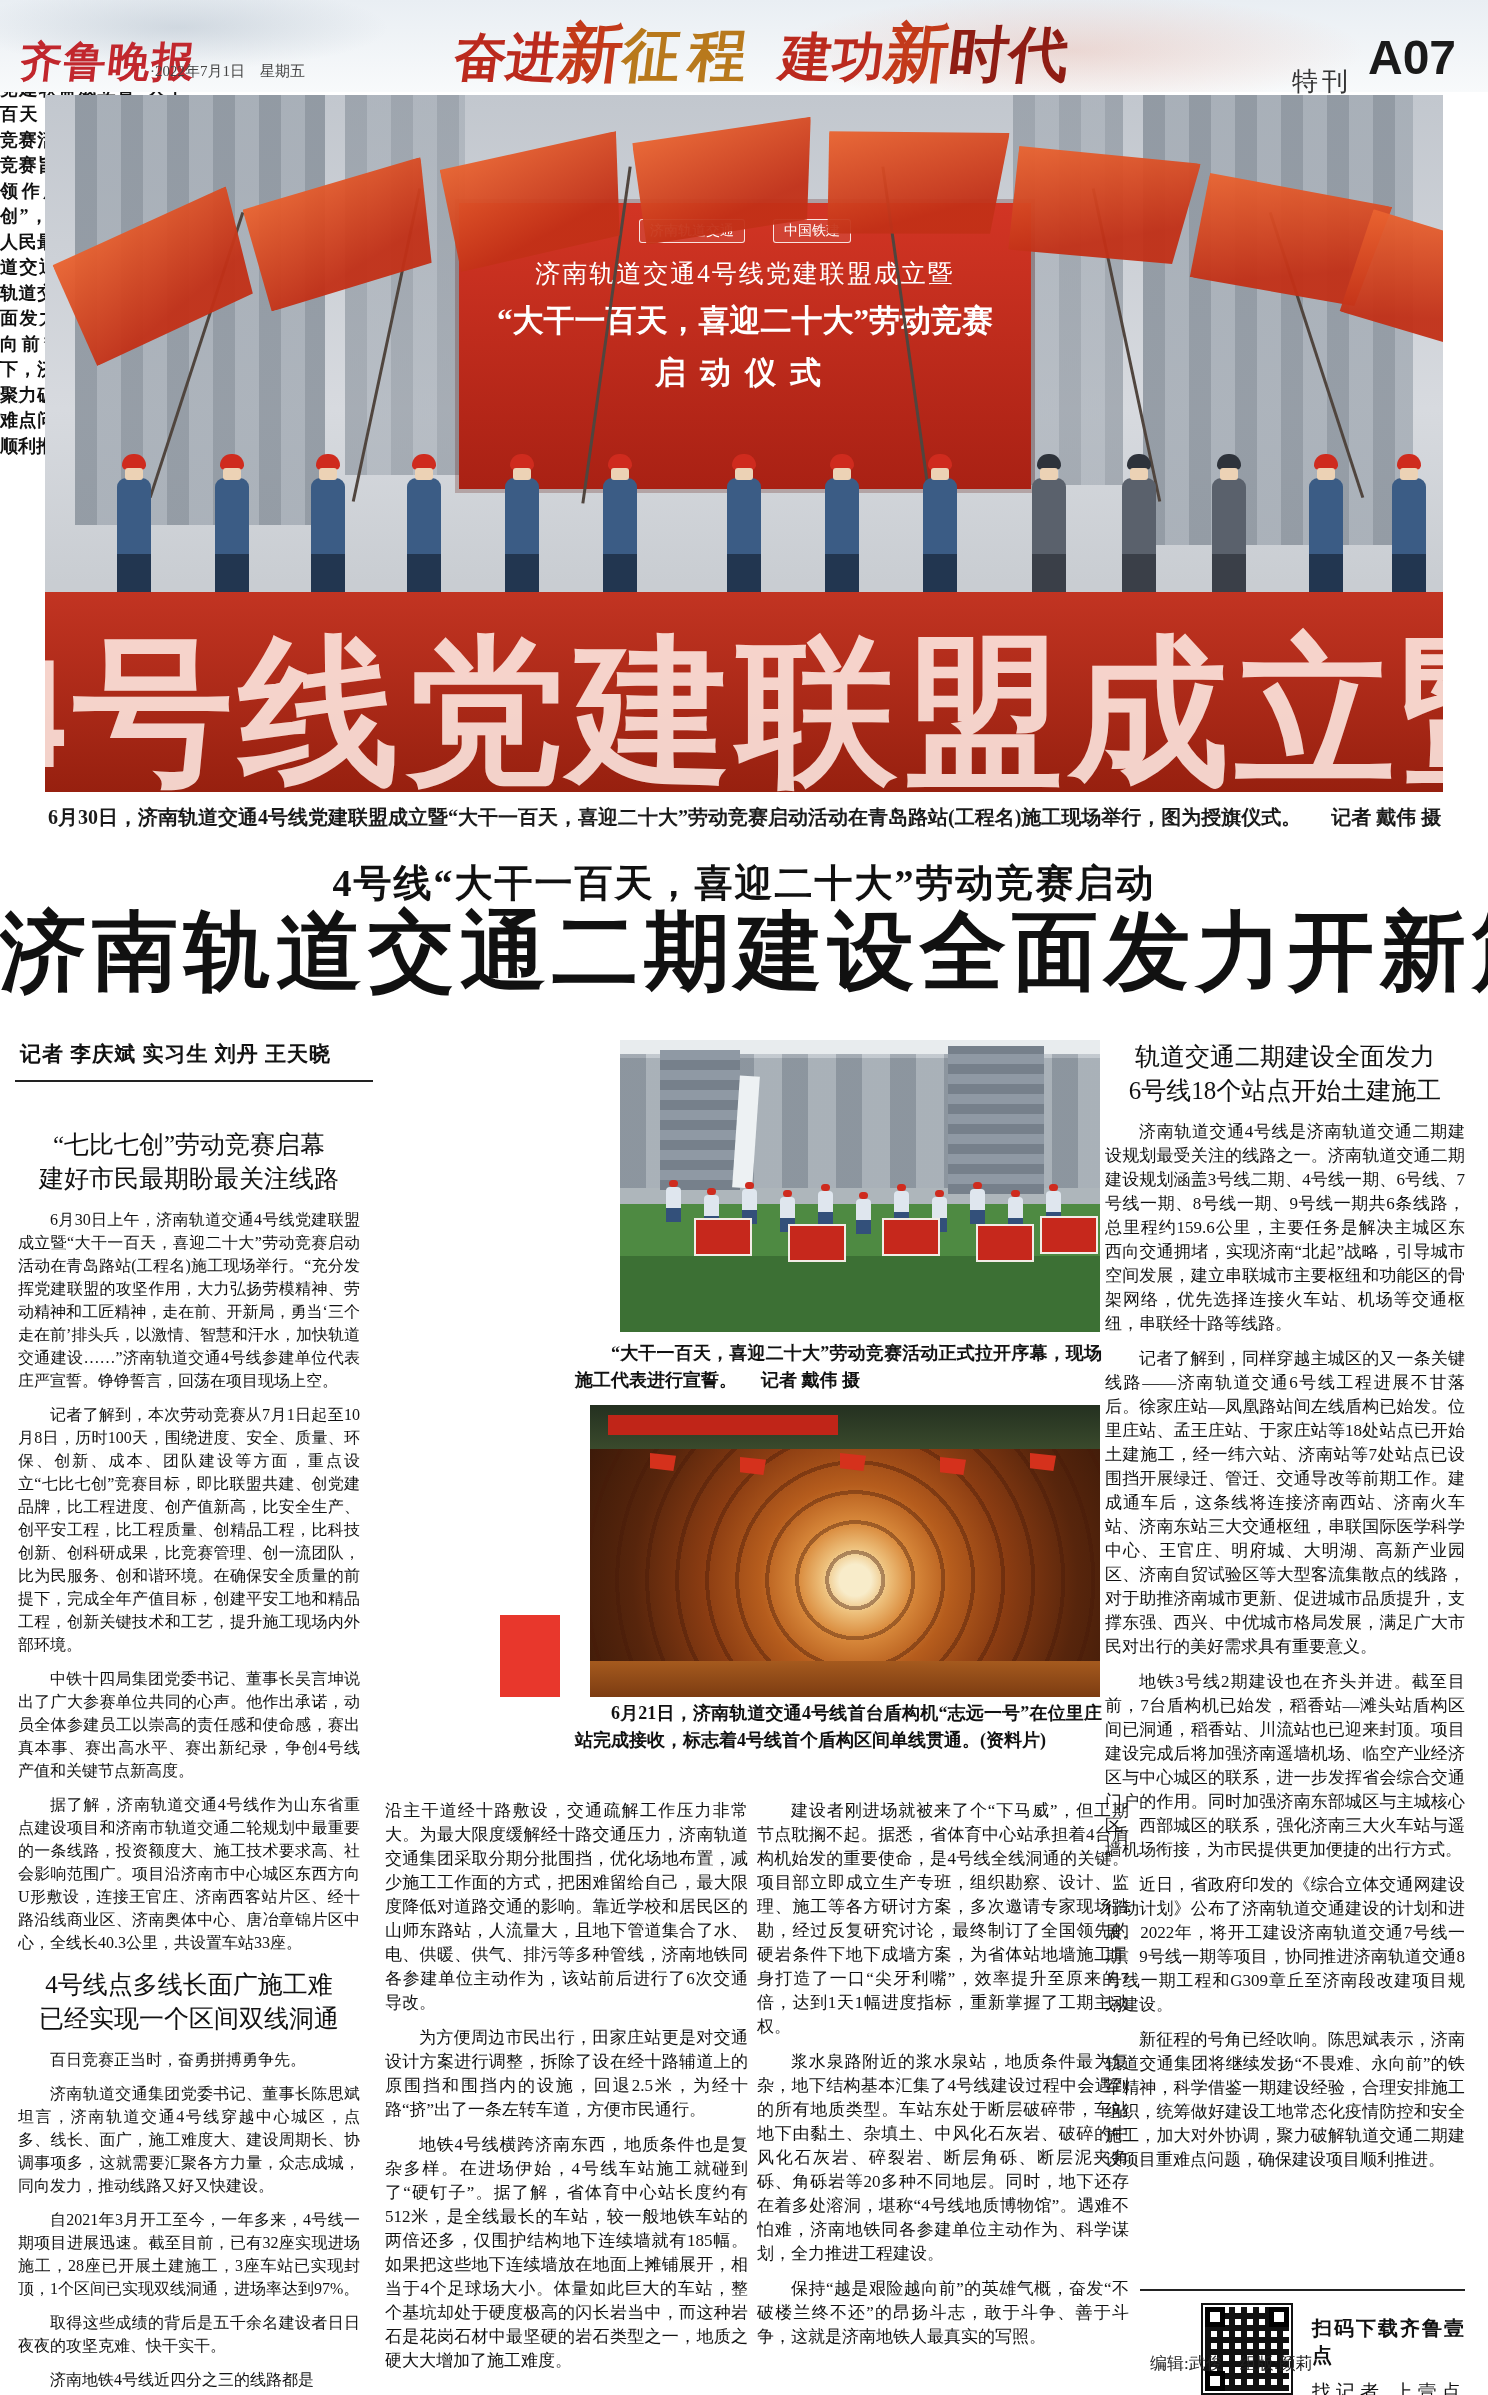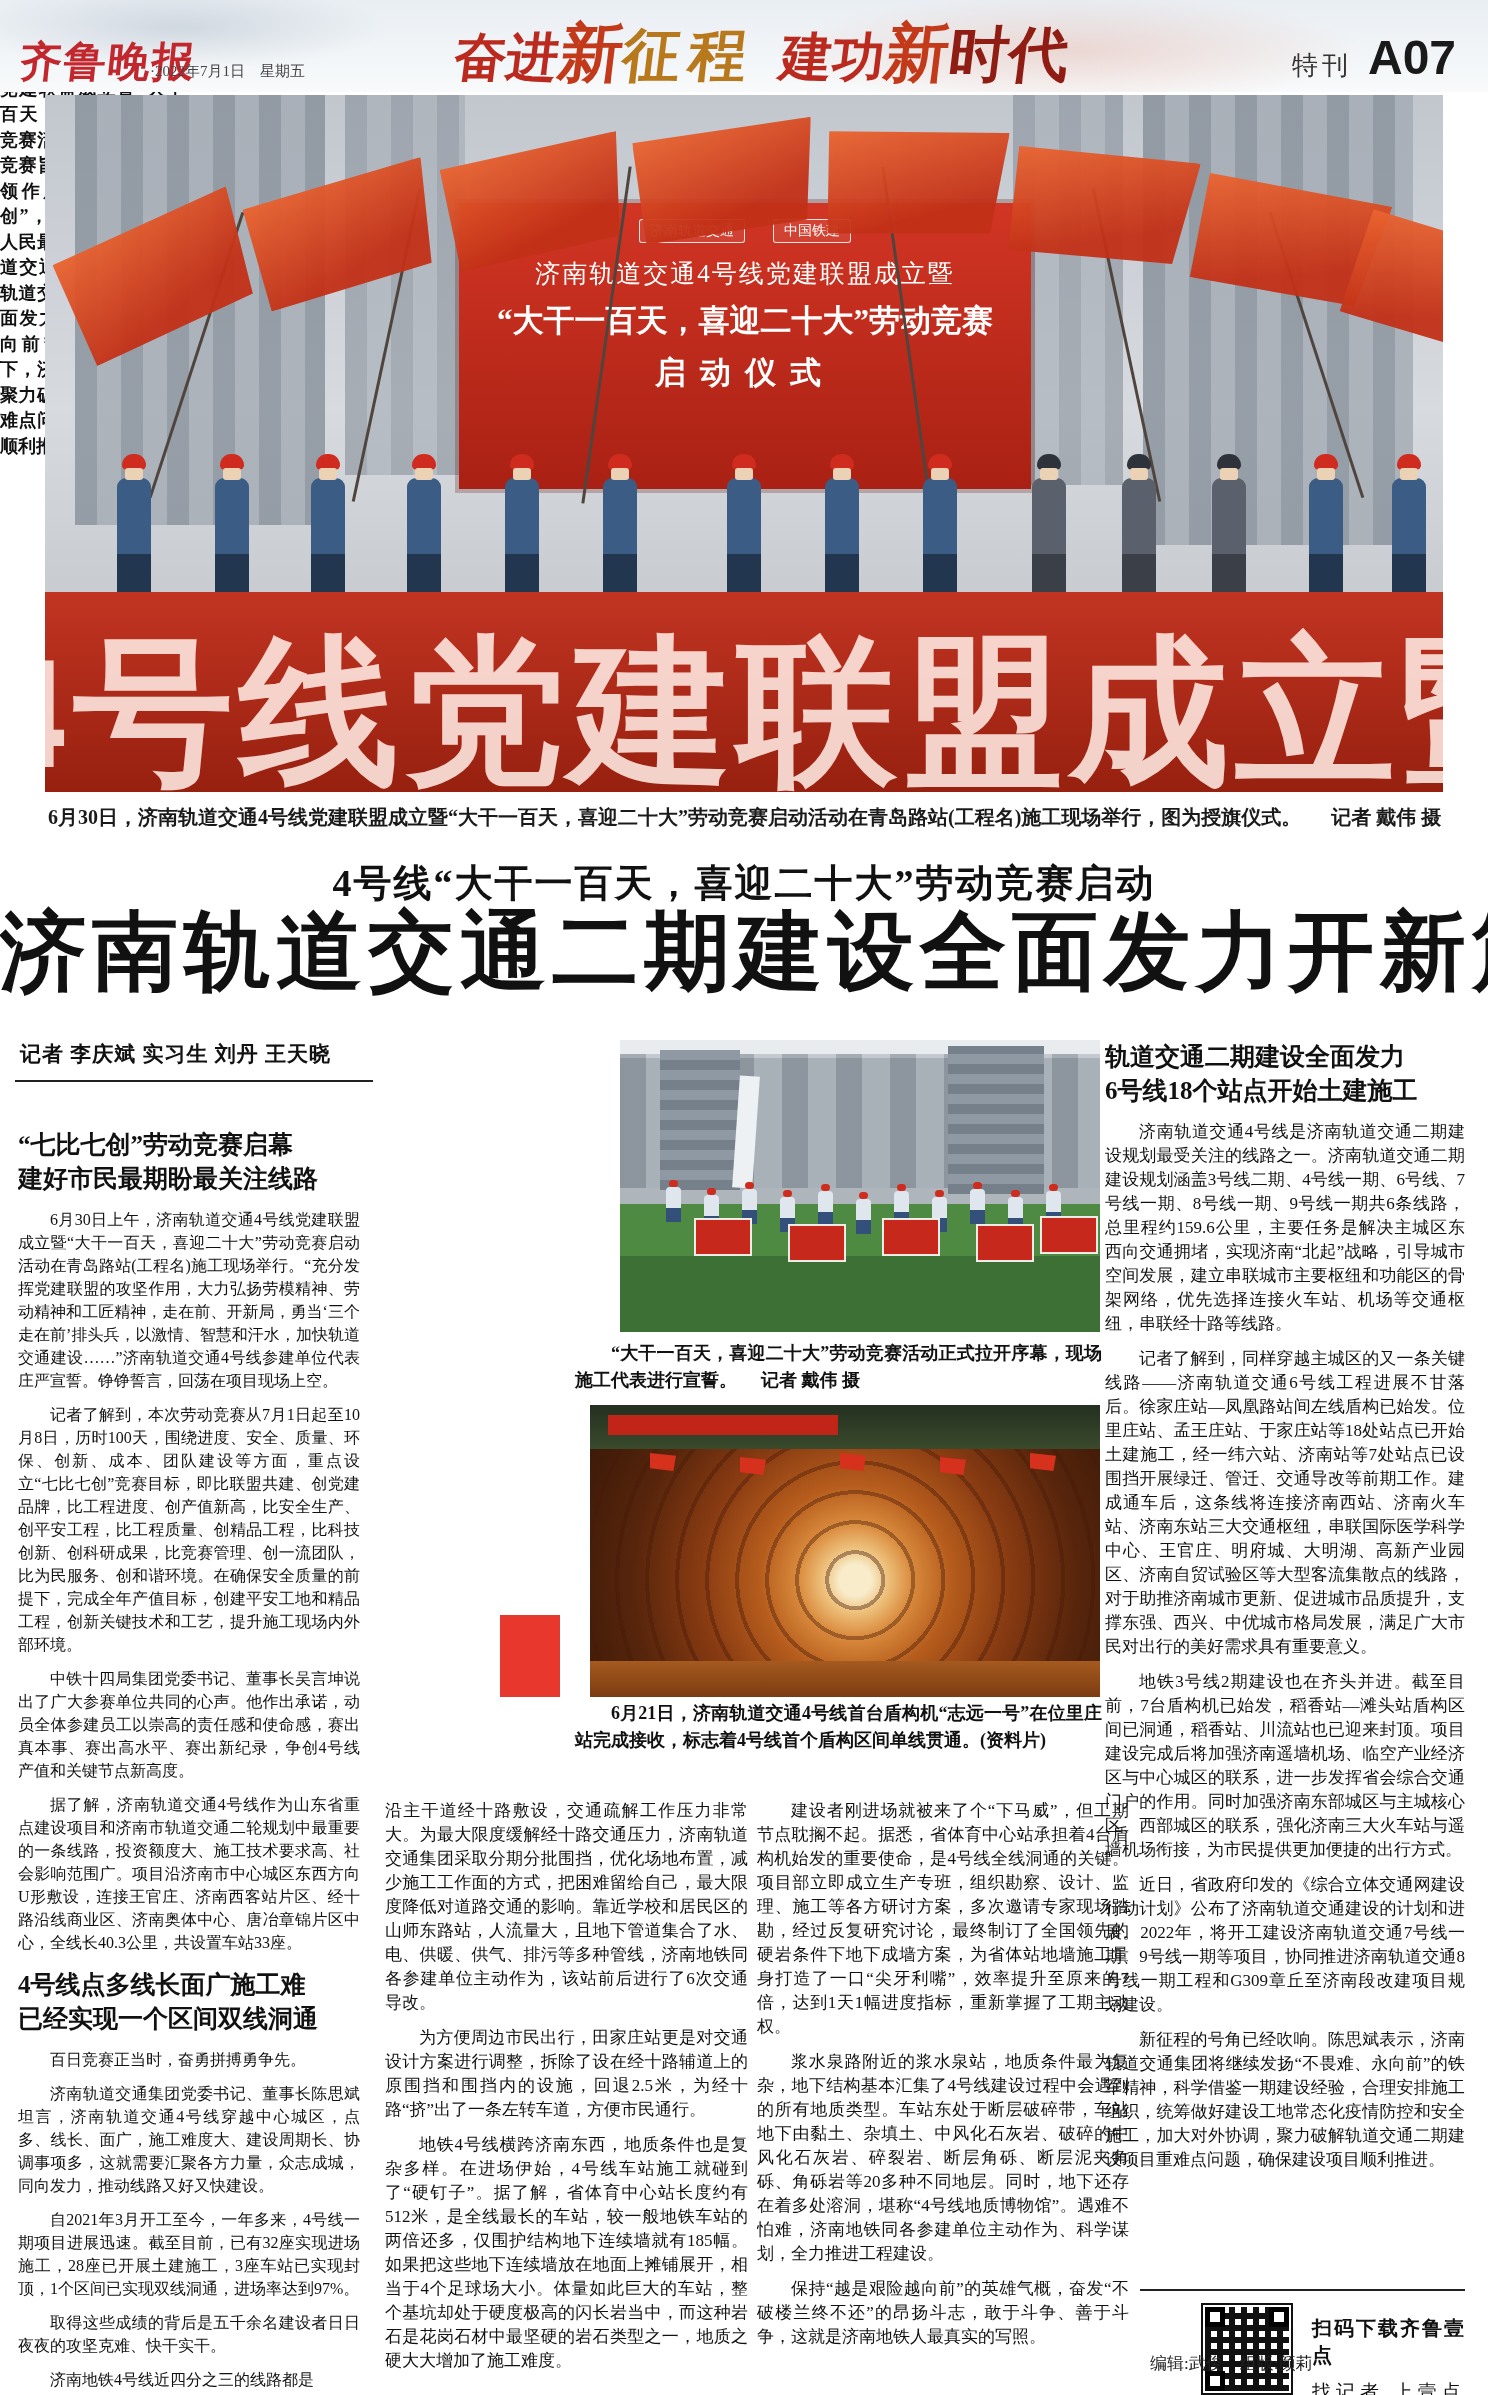--- a/index.html
+++ b/index.html
@@ -14,21 +14,21 @@
             transform:skewX(-6deg);letter-spacing:2px;}
   .hdr-date{position:absolute;left:150px;top:62px;font-size:15px;color:#444;}
   .banner{position:absolute;left:368px;top:10px;width:790px;height:74px;white-space:nowrap;
           transform:skewX(-7deg);font-weight:900;text-align:center;}
   .banner .b1{font-size:52px;color:#bb2a1e;}
   .banner .b2{font-size:64px;color:#c33a1a;}
   .banner .b3{font-size:58px;color:#b8791c;letter-spacing:8px;}
   .banner .b4{font-size:52px;color:#bb2a1e;margin-left:26px;}
   .banner .b5{font-size:64px;color:#c33a1a;}
   .banner .b6{font-size:60px;color:#8f1d14;}
-  .hdr-section{position:absolute;left:1292px;top:48px;font-size:26px;color:#333;letter-spacing:4px;}
+  .hdr-section{position:absolute;left:1292px;top:64px;font-size:26px;color:#333;letter-spacing:4px;}
   .hdr-page{position:absolute;left:1368px;top:30px;font-size:48px;font-weight:700;color:#1a1a1a;
             font-family:"Liberation Sans",sans-serif;}
   
   #hero{position:absolute;left:45px;top:95px;width:1398px;height:697px;overflow:hidden;
         background:linear-gradient(180deg,#c2c7ce 0%,#d7dadf 45%,#c9cdd2 70%);}
   .bldg{position:absolute;top:0;background:repeating-linear-gradient(90deg,#868f99 0 22px,#a2aab3 22px 46px);opacity:.8;}
   .backdrop{position:absolute;left:414px;top:108px;width:572px;height:286px;z-index:1;
             background:linear-gradient(180deg,#d23524,#a92114);box-shadow:0 0 0 4px rgba(90,20,10,.25);
             text-align:center;color:#fff;}
   .chiprow{margin-top:16px;}
@@ -61,21 +61,21 @@
   .byline{position:absolute;left:20px;top:1040px;font-size:21px;font-weight:700;letter-spacing:1px;}
   .byline-rule{position:absolute;left:15px;top:1080px;width:358px;height:2px;background:#222;}
   
   .col{position:absolute;overflow:hidden;text-align:justify;}
   .col p{margin:11px 0 5px 0;text-indent:2em;}
   .col p.noind{text-indent:0;}
   #colA{left:18px;top:1128px;width:342px;height:1262px;font-size:16px;line-height:23px;}
   #colC{left:385px;top:1788px;width:363px;height:602px;font-size:17px;line-height:24px;}
   #colD{left:757px;top:1788px;width:372px;height:602px;font-size:17px;line-height:24px;}
   #colE{left:1105px;top:1040px;width:360px;height:1200px;font-size:17px;line-height:24px;}
-  .subhead{font-weight:700;font-size:25px;line-height:34px;text-indent:0;margin:0 0 12px 0;}
+  .subhead{text-align:center;font-weight:400;font-size:25px;line-height:34px;text-indent:0;margin:0 0 12px 0;}
   .subhead2{margin:14px 0 12px 0;}
   #colB{left:408px;top:1090px;width:204px;height:480px;font-size:18px;line-height:25.5px;font-weight:700;
         overflow:hidden;text-align:justify;}
   #colB p{margin:0;text-indent:2em;}
   .redblock{position:absolute;left:500px;top:1615px;width:60px;height:82px;background:#e8372c;}
   
   .photo{position:absolute;overflow:hidden;}
   #ph1{left:620px;top:1040px;width:480px;height:292px;background:linear-gradient(180deg,#e8ecee 0 6%,#aeb6bb 6% 56%,#4e8a42 56% 74%,#3c7034 74% 100%);}
   #ph1 .bgb{position:absolute;top:14px;left:0;right:0;height:46%;
             background:repeating-linear-gradient(90deg,rgba(118,128,140,.6) 0 26px,rgba(165,173,182,.55) 26px 54px);}

